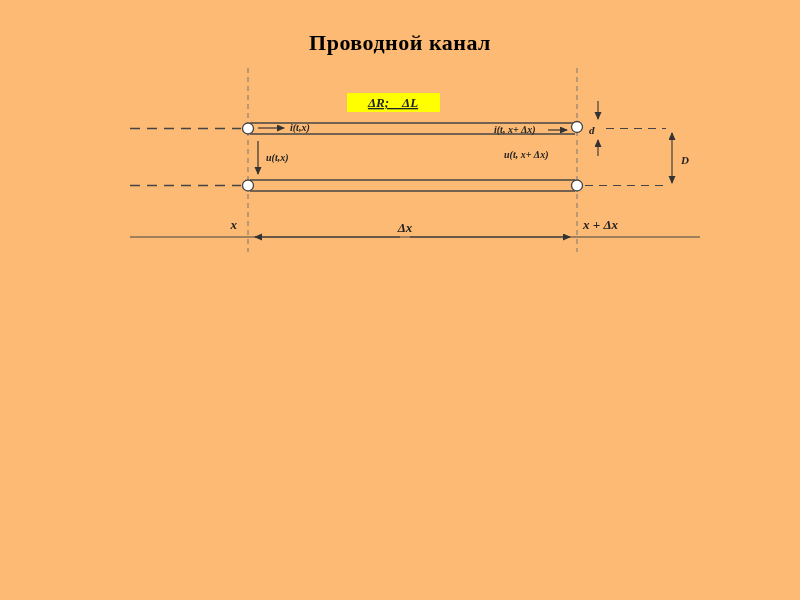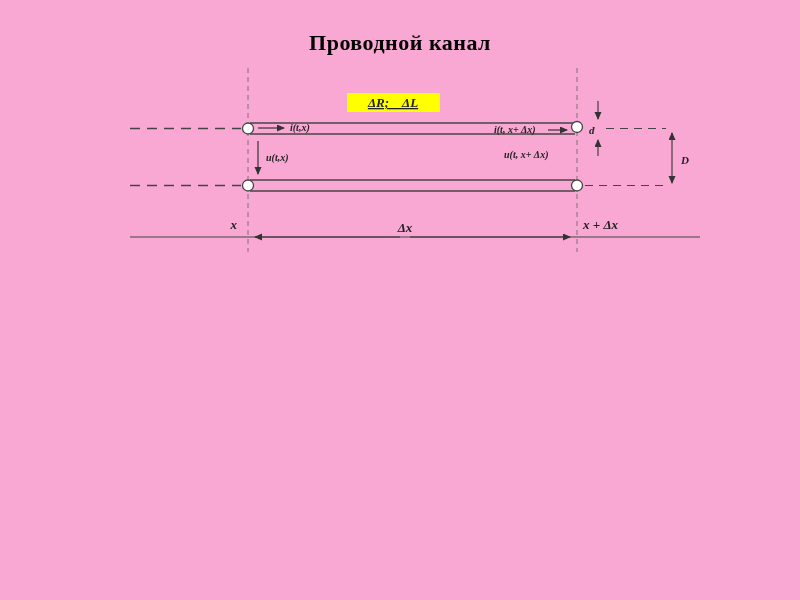--- a/index.html
+++ b/index.html
@@ -4,21 +4,21 @@
 <style>
   html, body {
     margin: 0;
     padding: 0;
     background: #ffffff;
   }
   .slide {
     position: relative;
     width: 800px;
     height: 600px;
-    background: #f9a8d4;
+    background: #fdba74;
     overflow: hidden;
     font-family: "Liberation Serif", serif;
   }
   .title {
     position: absolute;
     top: 30px;
     left: 0;
     width: 100%;
     margin: 0;
     text-align: center;

